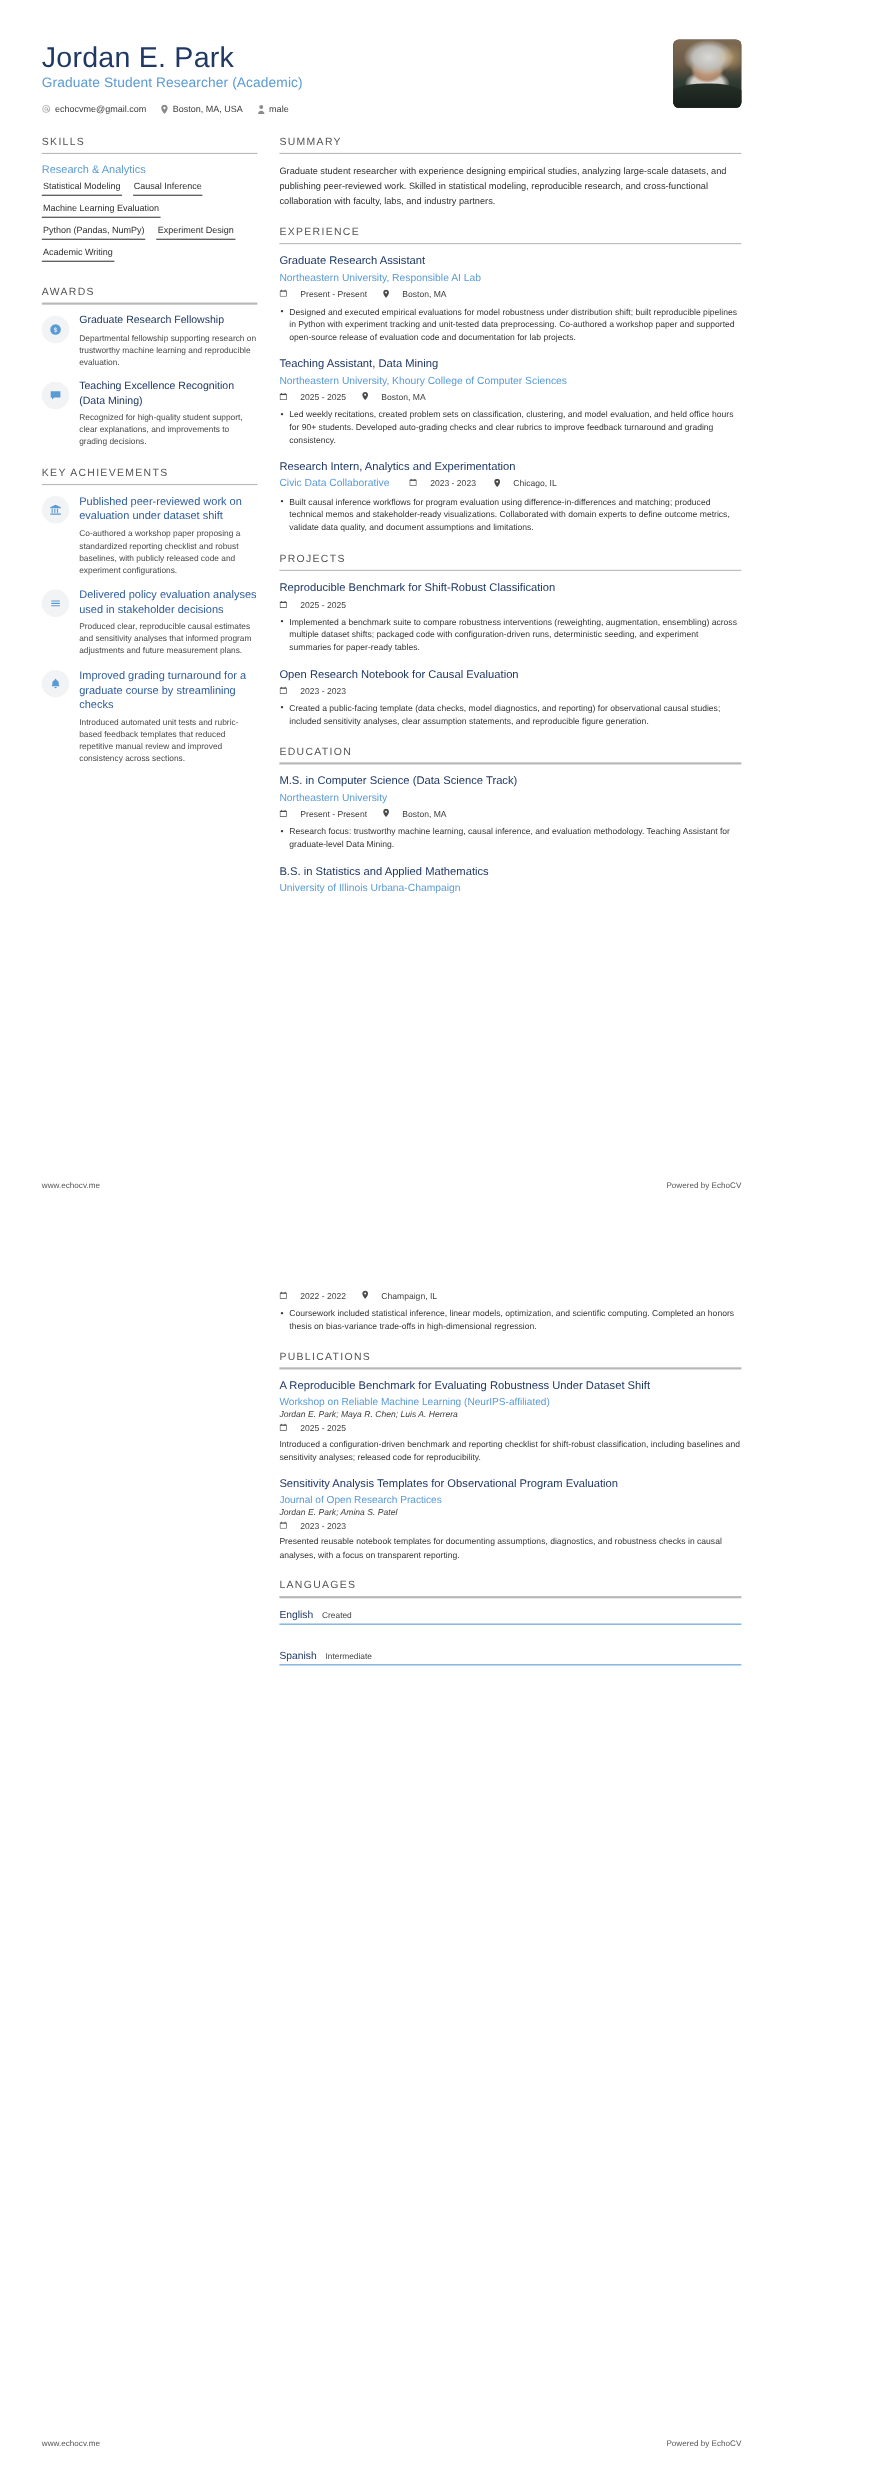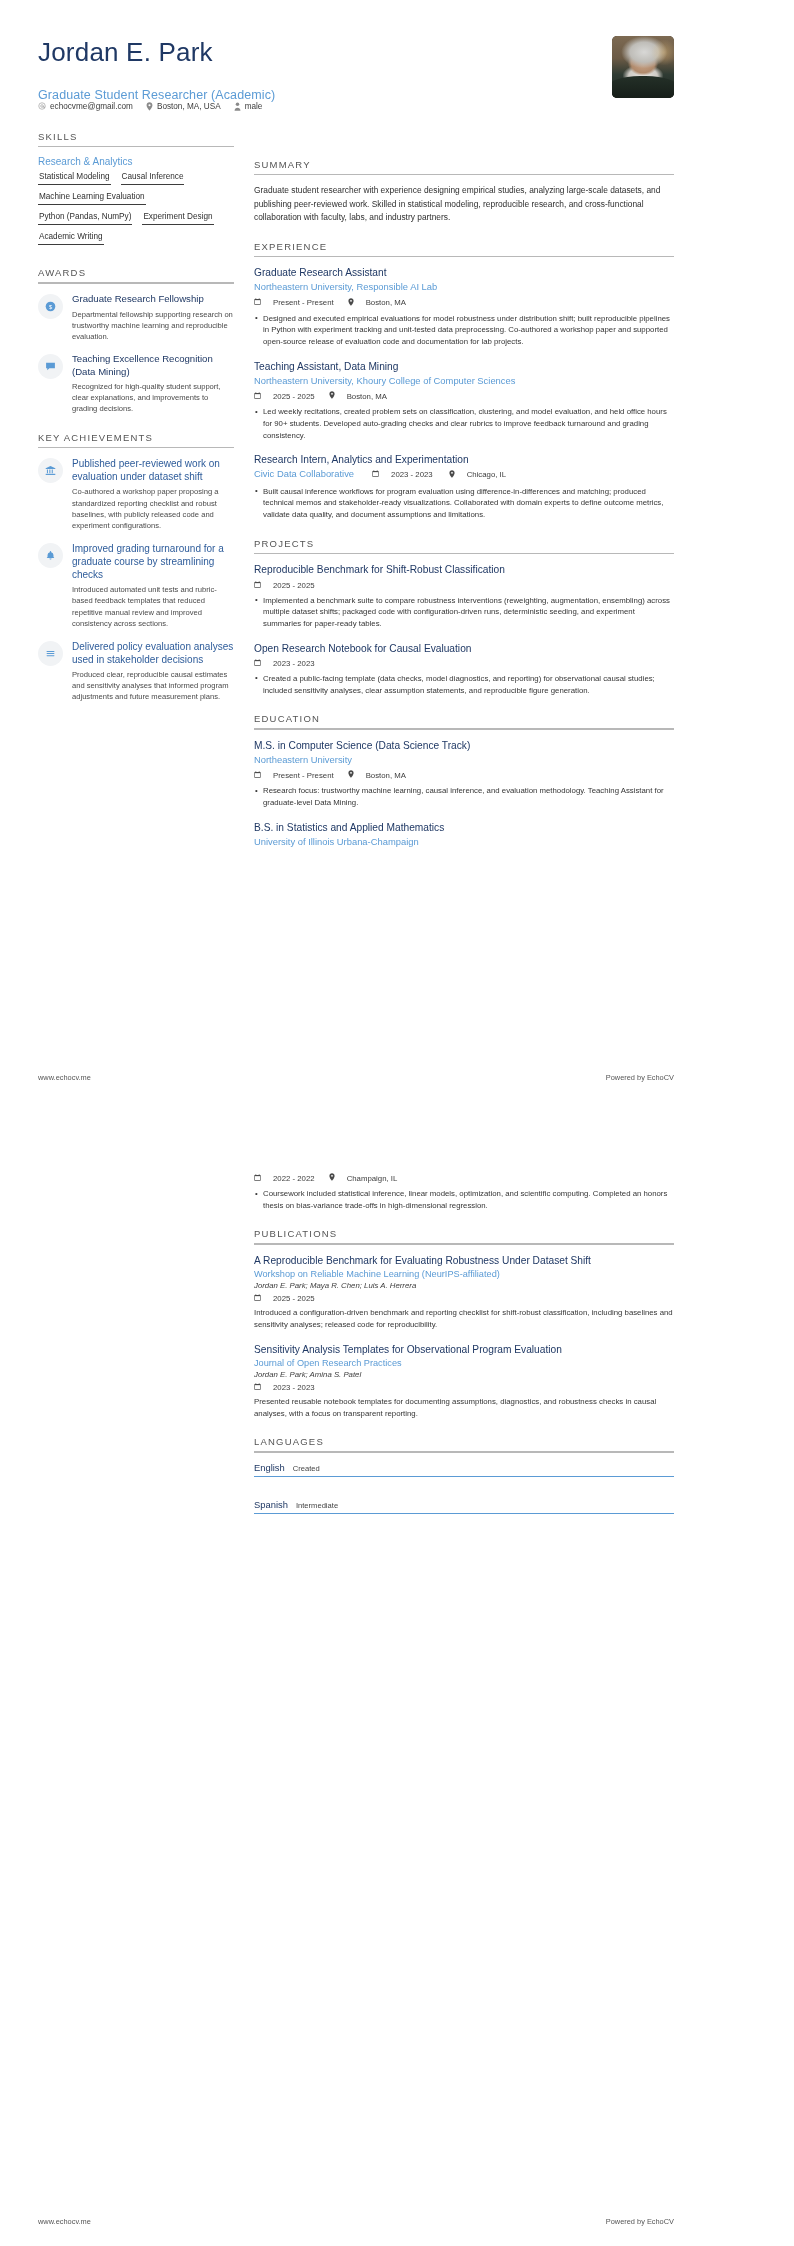--- a/index.html
+++ b/index.html
@@ -29,28 +29,28 @@
   .name {
     font-size: 26px;
     font-weight: 400;
     color: #1f3864;
     letter-spacing: 0.2px;
     line-height: 1.15;
   }
   .job-title {
     font-size: 12.5px;
     color: #5b9bd5;
-    margin-top: 20px;
+    margin-top: 0;
     letter-spacing: 0.1px;
   }
   .contact-row {
     display: flex;
     align-items: flex-end;
     gap: 13px;
-    margin-top: 0;
+    margin-top: 13px;
     font-size: 8.2px;
     color: #3c3c3c;
   }
   .contact-item {
     display: flex;
     align-items: center;
     gap: 4px;
     white-space: nowrap;
   }
   .contact-item svg { display:block; }
@@ -86,21 +86,21 @@
   }
 
   
   .columns {
     display: flex;
     gap: 20px;
     margin-top: 14px;
     align-items: flex-start;
   }
   .col-left  { width: 196px; flex: 0 0 196px; }
-  .col-right { flex: 1 1 auto; margin-top: 28px; }
+  .col-right { flex: 1 1 auto; }
 
   
   .sec-title {
     font-size: 9.5px;
     letter-spacing: 1.2px;
     color: #545454;
     font-weight: 400;
     padding-bottom: 4px;
   }
   .sec-rule {
@@ -378,41 +378,41 @@
             </span>
             <div class="card-body">
               <div class="ach-title">Published peer-reviewed work on evaluation under dataset shift</div>
               <div class="card-desc">Co-authored a workshop paper proposing a standardized reporting checklist and robust baselines, with publicly released code and experiment configurations.</div>
             </div>
           </div>
 
           <div class="card">
             <span class="card-icon">
               <svg width="11" height="11" viewBox="0 0 16 16">
+                  <rect x="2.2" y="4.2" width="11.6" height="1.5" rx="0.7" fill="#5b9bd5"></rect>
+                  <rect x="2.2" y="7.3" width="11.6" height="1.5" rx="0.7" fill="#5b9bd5"></rect>
+                  <rect x="2.2" y="10.4" width="11.6" height="1.5" rx="0.7" fill="#5b9bd5"></rect>
+                </svg>
+            </span>
+            <div class="card-body">
+              <div class="ach-title">Delivered policy evaluation analyses used in stakeholder decisions</div>
+              <div class="card-desc">Produced clear, reproducible causal estimates and sensitivity analyses that informed program adjustments and future measurement plans.</div>
+            </div>
+          </div>
+
+          <div class="card">
+            <span class="card-icon">
+              <svg width="11" height="11" viewBox="0 0 16 16">
                   <path d="M8 1.5a1 1 0 0 1 1 1v.6a4.2 4.2 0 0 1 3.3 4.1v2.5l1.2 1.8H2.5l1.2-1.8V7.2A4.2 4.2 0 0 1 7 3.1V2.5a1 1 0 0 1 1-1z" fill="#5b9bd5"></path>
                   <path d="M6.4 12.4h3.2a1.6 1.6 0 0 1-3.2 0z" fill="#5b9bd5"></path>
                 </svg>
             </span>
             <div class="card-body">
               <div class="ach-title">Improved grading turnaround for a graduate course by streamlining checks</div>
               <div class="card-desc">Introduced automated unit tests and rubric-based feedback templates that reduced repetitive manual review and improved consistency across sections.</div>
-            </div>
-          </div>
-
-          <div class="card">
-            <span class="card-icon">
-              <svg width="11" height="11" viewBox="0 0 16 16">
-                  <rect x="2.2" y="4.2" width="11.6" height="1.5" rx="0.7" fill="#5b9bd5"></rect>
-                  <rect x="2.2" y="7.3" width="11.6" height="1.5" rx="0.7" fill="#5b9bd5"></rect>
-                  <rect x="2.2" y="10.4" width="11.6" height="1.5" rx="0.7" fill="#5b9bd5"></rect>
-                </svg>
-            </span>
-            <div class="card-body">
-              <div class="ach-title">Delivered policy evaluation analyses used in stakeholder decisions</div>
-              <div class="card-desc">Produced clear, reproducible causal estimates and sensitivity analyses that informed program adjustments and future measurement plans.</div>
             </div>
           </div>
         </div>
       </div>
 
       <div class="col-right">
 
         <div class="section">
           <div class="sec-title">SUMMARY</div>
           <div class="sec-rule"></div>

